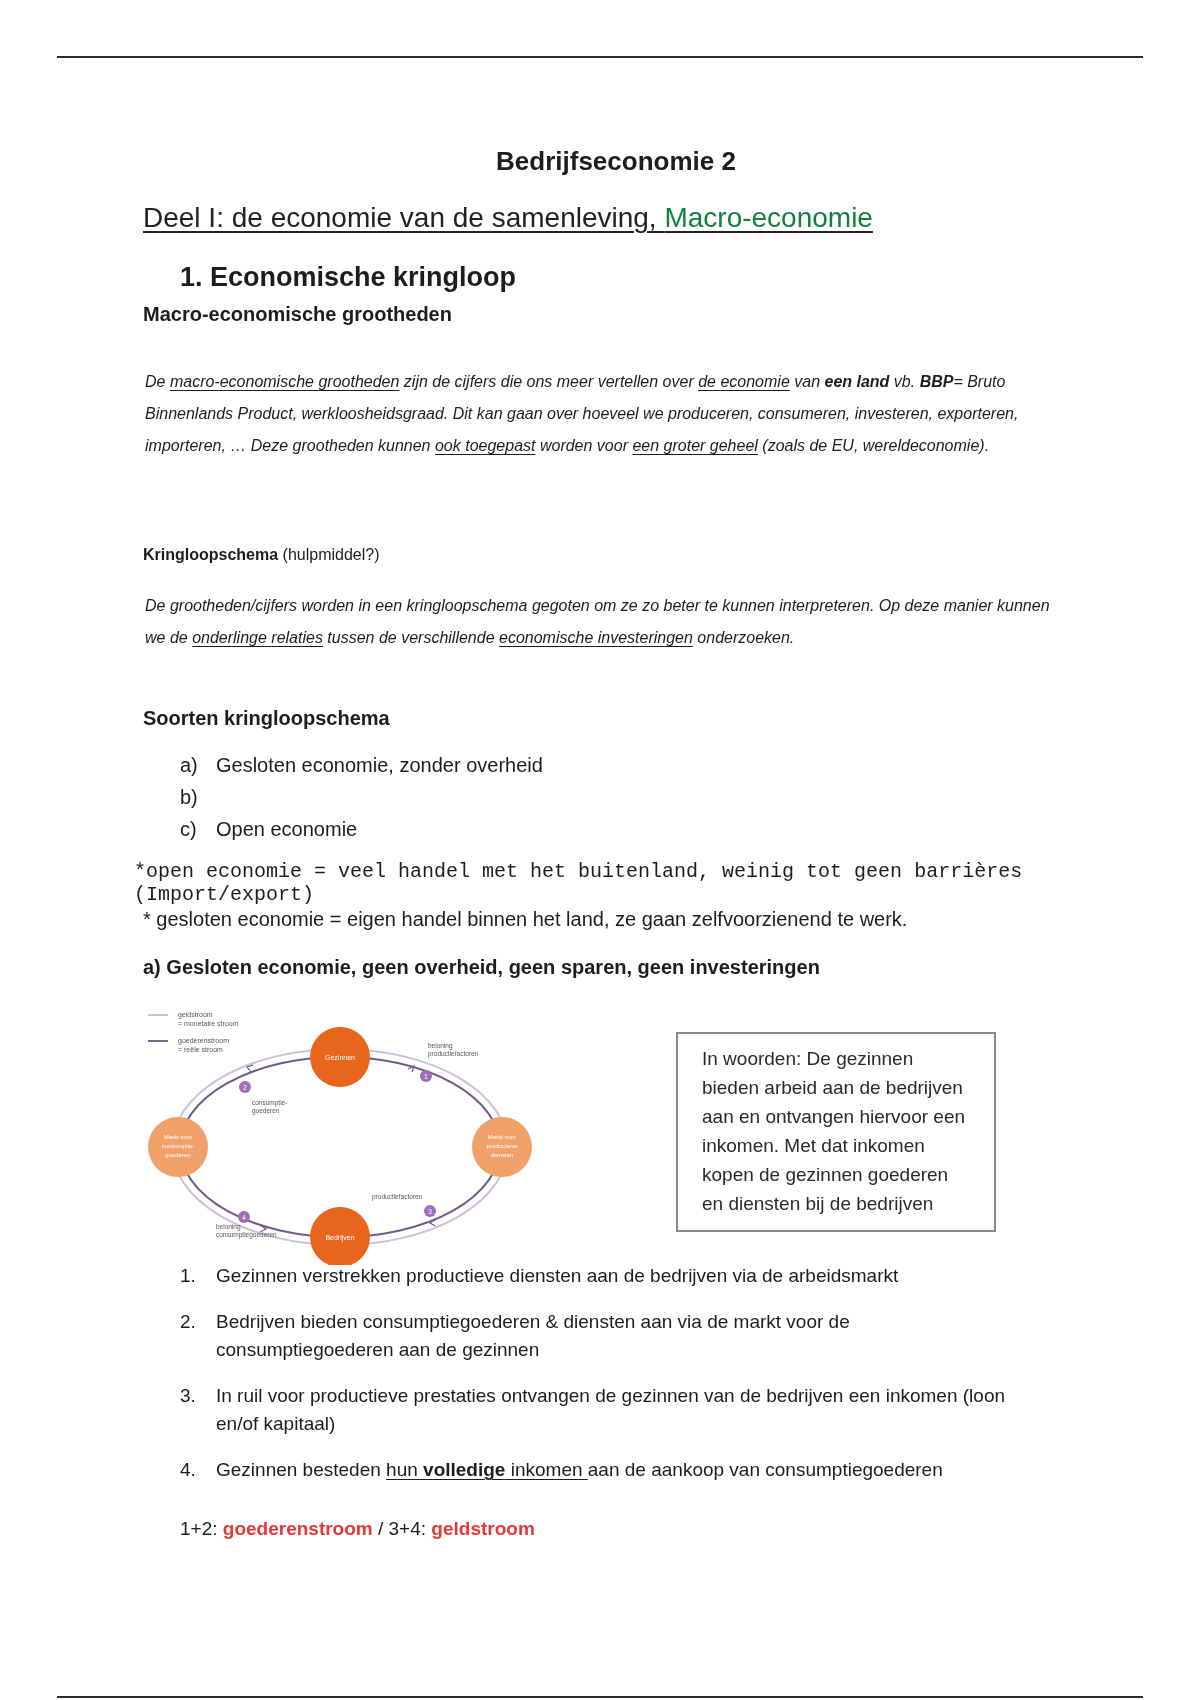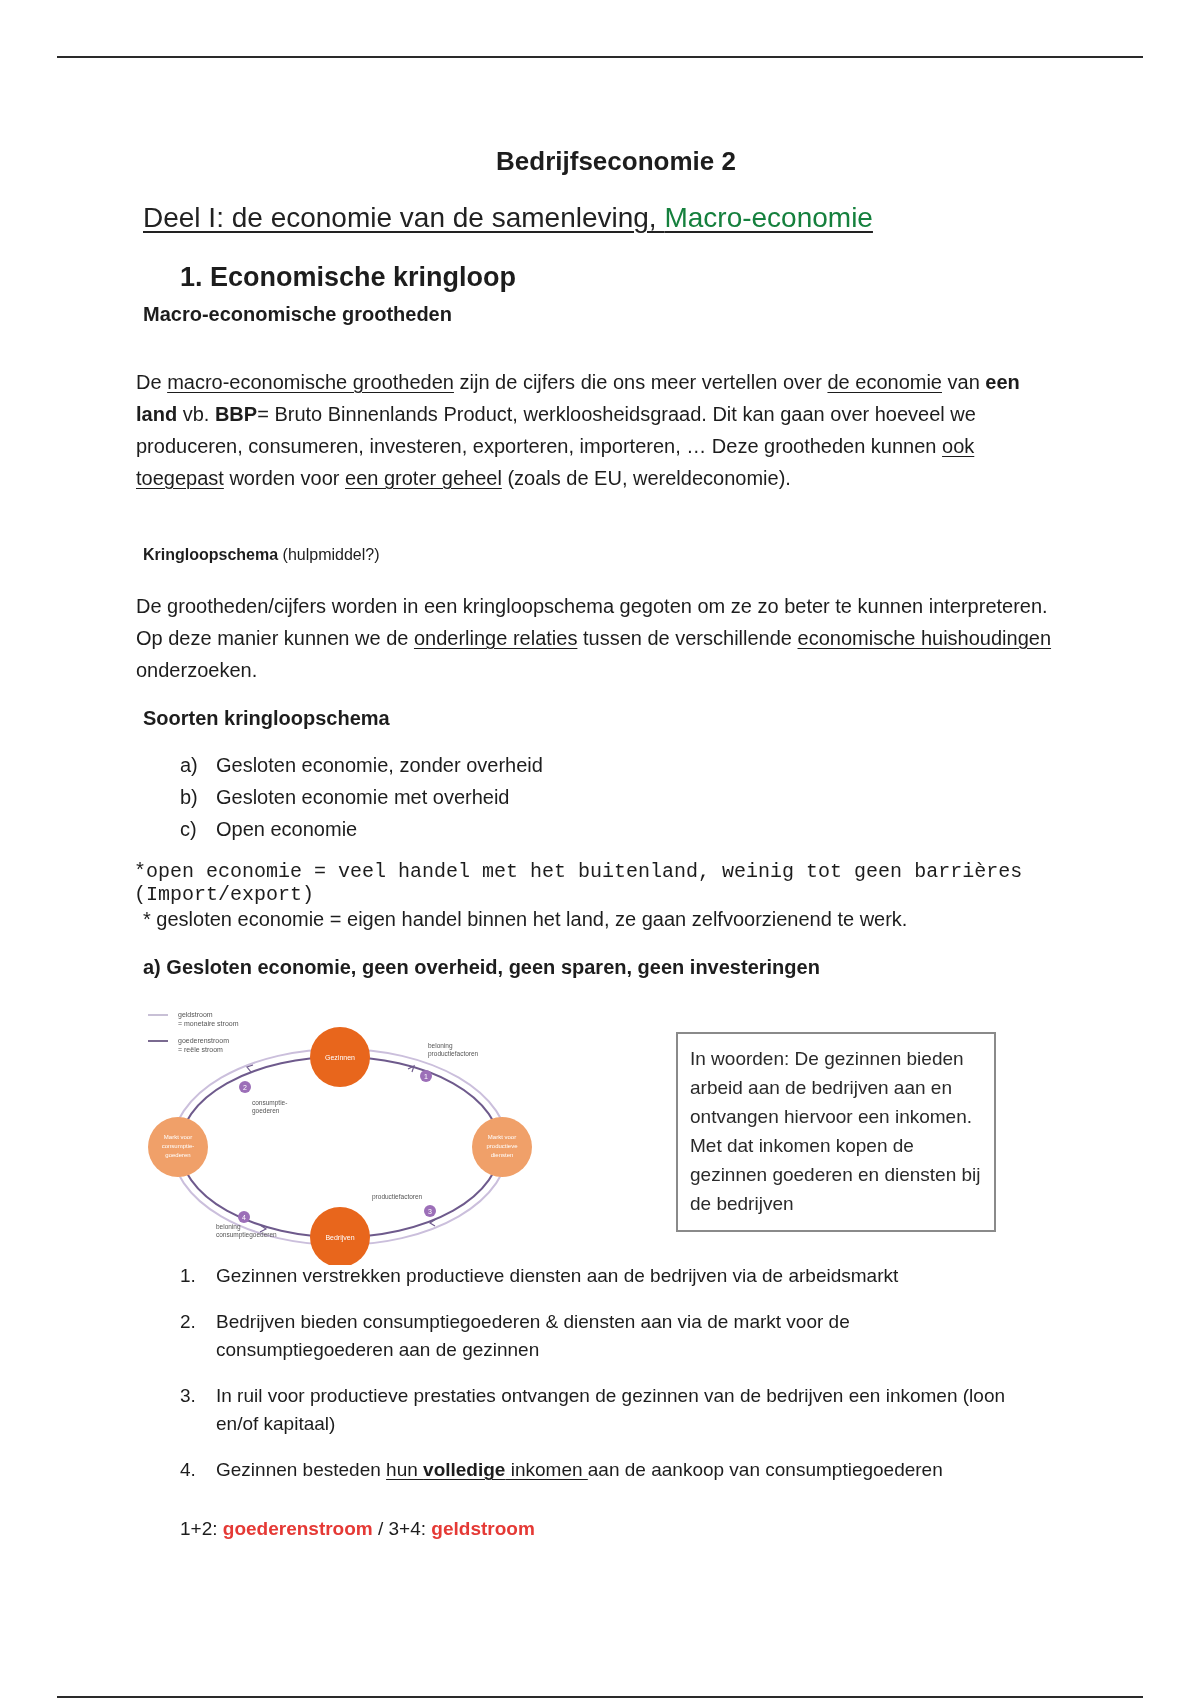--- a/index.html
+++ b/index.html
@@ -7,59 +7,58 @@
          font-family: "Liberation Sans", sans-serif; color: #1d1d1d; }
   .rule { position: absolute; height: 2px; background: #2a2a2a; }
   .rule-top { left: 57px; top: 56px; width: 1086px; }
   .rule-bottom { left: 57px; top: 1696px; width: 1086px; }
   .abs { position: absolute; }
   .title { left: 16px; width: 1200px; top: 146px; text-align: center; font-size: 26px; font-weight: bold; }
   .deel { left: 143px; top: 202px; font-size: 28px; text-decoration: underline; text-decoration-thickness: 2px; text-underline-offset: 4px; color: #222; }
   .deel .red { color: #15803d; }
   .h1 { left: 180px; top: 262px; font-size: 27px; font-weight: bold; }
   .h3 { left: 143px; font-size: 20px; font-weight: bold; }
-  .p { left: 136px; width: 920px; font-size: 20px; line-height: 32px; }
+  .p { left: 145px; width: 920px; font-size: 16px; line-height: 32px; font-style: italic; }
   u { text-decoration-thickness: 1px; text-underline-offset: 3px; }
   .list { left: 180px; font-size: 20px; line-height: 32px; }
   .list .row { display: flex; }
   .list .mk { width: 36px; }
   .red-b { color: #e53935; font-weight: bold; }
   .box { left: 676px; top: 1032px; width: 320px; height: 200px; border: 2px solid #8a8a8a; box-sizing: border-box;
-         padding: 10px 12px; font-size: 19px; line-height: 29px; color: #2a2a2a; }
+         padding: 10px 24px; font-size: 19px; line-height: 29px; color: #2a2a2a; }
   .diagram { left: 140px; top: 1005px; width: 400px; height: 260px; }
   .num-list { left: 180px; width: 860px; font-size: 19px; line-height: 28px; }
   .num-list .item { display: flex; margin-bottom: 18px; }
   .num-list .mk { width: 36px; flex: none; }
 </style>
 </head>
 <body>
 
 <div class="rule rule-top"></div>
 
 <div class="abs title">Bedrijfseconomie 2</div>
 
 <div class="abs deel"><span>Deel I: de economie van de samenleving, </span><span class="red">Macro-economie</span></div>
 
 <div class="abs h1">1.  Economische kringloop</div>
 
 <div class="abs h3" style="top:303px">Macro-economische grootheden</div>
 <div class="abs p" style="top:366px"><span>De </span><u>macro-economische grootheden</u><span> zijn de cijfers die ons meer vertellen over </span><u>de economie</u><span> van </span><b>een land</b><span> vb. </span><b>BBP</b><span>= Bruto Binnenlands Product, werkloosheidsgraad. Dit kan gaan over hoeveel we produceren, consumeren, investeren, exporteren, importeren, … Deze grootheden kunnen </span><u>ook toegepast</u><span> worden voor </span><u>een groter geheel</u><span> (zoals de EU, wereldeconomie).</span></div>
 
 <div class="abs" style="left:143px; top:546px; font-size:16px;"><b>Kringloopschema</b><span> (hulpmiddel?)</span></div>
-<div class="abs p" style="top:590px"><span>De grootheden/cijfers worden in een kringloopschema gegoten om ze zo beter te kunnen interpreteren. Op deze manier kunnen we de </span><u>onderlinge relaties</u><span> tussen de verschillende </span><u>economische huishoudingen</u><span> onderzoeken.</span></div>
+<div class="abs p" style="top:590px"><span>De grootheden/cijfers worden in een kringloopschema gegoten om ze zo beter te kunnen interpreteren. Op deze manier kunnen we de </span><u>onderlinge relaties</u><span> tussen de verschillende </span><u>economische investeringen</u><span> onderzoeken.</span></div>
 
 <div class="abs h3" style="top:707px">Soorten kringloopschema</div>
 <div class="abs list" style="top:749px">
   <div class="row">
       <span class="mk">a)</span>
       <span>Gesloten economie, zonder overheid</span>
     </div>
   <div class="row">
       <span class="mk">b)</span>
-      <span>Gesloten economie met overheid</span>
     </div>
   <div class="row">
       <span class="mk">c)</span>
       <span>Open economie</span>
     </div>
 </div>
 <div class="abs" style="left:134px; top:860px; font-size:20px;font-family:Liberation Mono, monospace;">*open economie = veel handel met het buitenland, weinig tot geen barrières (Import/export)</div>
 <div class="abs" style="left:143px; top:908px; font-size:20px;">* gesloten economie = eigen handel binnen het land, ze gaan zelfvoorzienend te werk.</div>
 
 <div class="abs h3" style="top:956px">a) Gesloten economie, geen overheid, geen sparen, geen investeringen</div>

